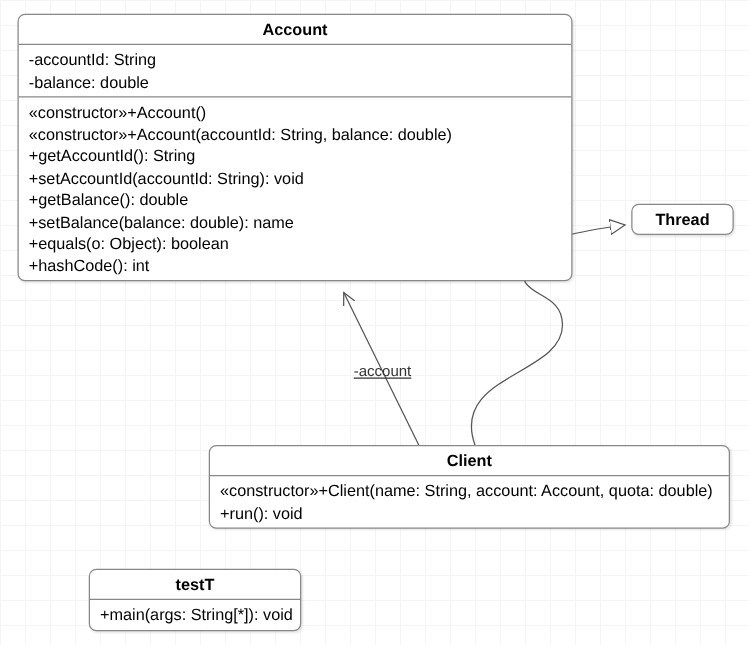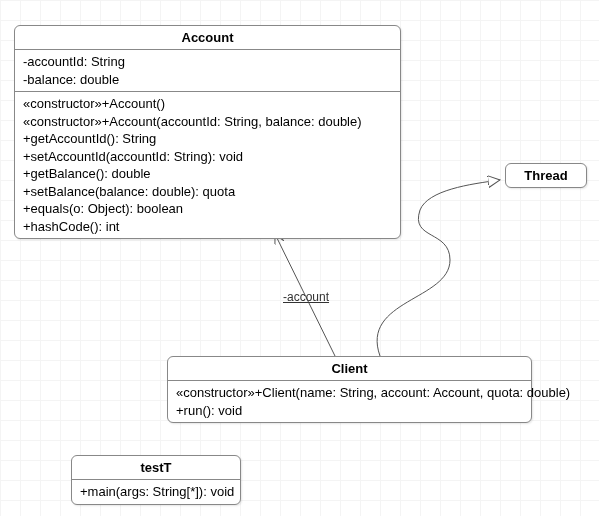--- a/index.html
+++ b/index.html
@@ -70,43 +70,43 @@
     <marker id="assoc-arrow" markerWidth="12" markerHeight="12" refX="10" refY="5" orient="auto">
       <path d="M0,0 L10,5 L0,10" fill="none" stroke="#555" stroke-width="1"></path>
     </marker>
   </defs>
 
   <path d="M 335 356 L 275 234" fill="none" stroke="#555" stroke-width="1" marker-end="url(#assoc-arrow)"></path>
 
   <path d="M 380 356 C 360 300, 450 300, 450 260 C 450 230, 410 240, 420 210 C 428 190, 470 184, 500 180" fill="none" stroke="#555" stroke-width="1" marker-end="url(#gen-arrow)"></path>
 </svg>
 
-<div class="uml-class" style="left:14px; top:25px; width:387px;">
+<div class="uml-class" style="left:14px; top:11px; width:444px;">
   <div class="uml-title">Account</div>
   <div class="uml-section">
     <div class="uml-line">-accountId: String</div>
     <div class="uml-line">-balance: double</div>
   </div>
   <div class="uml-section">
     <div class="uml-line">«constructor»+Account()</div>
     <div class="uml-line">«constructor»+Account(accountId: String, balance: double)</div>
     <div class="uml-line">+getAccountId(): String</div>
     <div class="uml-line">+setAccountId(accountId: String): void</div>
     <div class="uml-line">+getBalance(): double</div>
-    <div class="uml-line">+setBalance(balance: double): quota</div>
+    <div class="uml-line">+setBalance(balance: double): name</div>
     <div class="uml-line">+equals(o: Object): boolean</div>
     <div class="uml-line">+hashCode(): int</div>
   </div>
 </div>
 
 <div class="uml-class" style="left:505px; top:163px; width:82px;">
   <div class="uml-title" style="border-bottom:none;">Thread</div>
 </div>
 
-<div class="uml-class" style="left:167px; top:356px; width:365px;">
+<div class="uml-class" style="left:167px; top:356px; width:417px;">
   <div class="uml-title">Client</div>
   <div class="uml-section">
     <div class="uml-line">«constructor»+Client(name: String, account: Account, quota: double)</div>
     <div class="uml-line">+run(): void</div>
   </div>
 </div>
 
 <div class="uml-class" style="left:71px; top:455px; width:170px;">
   <div class="uml-title">testT</div>
   <div class="uml-section">

